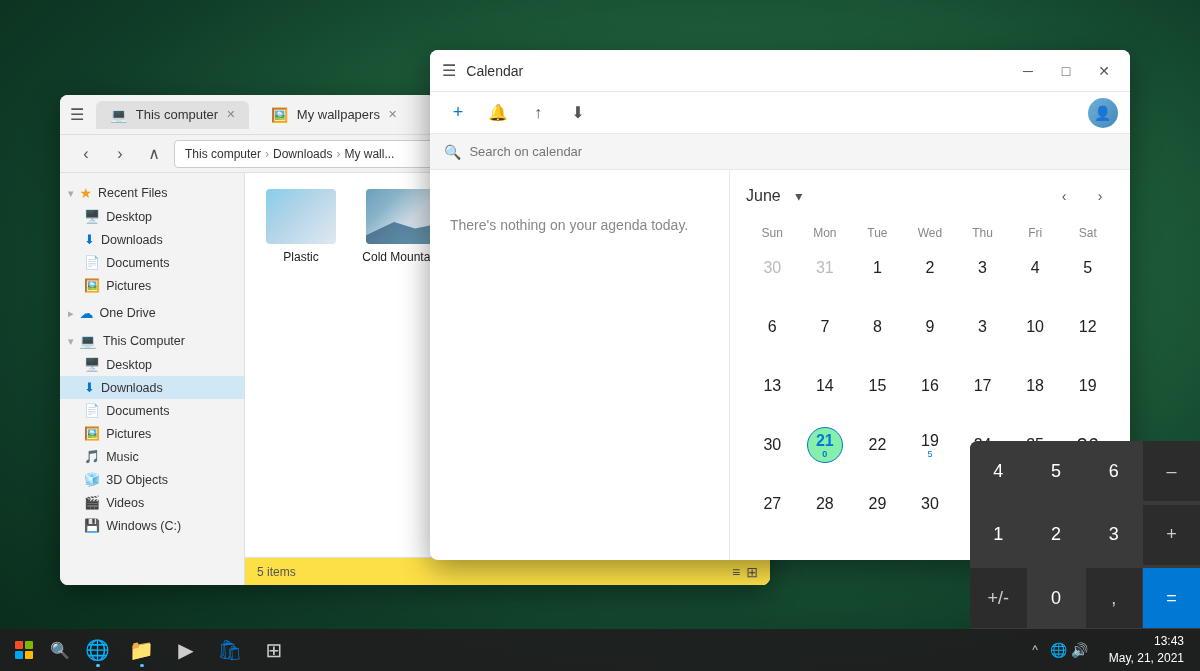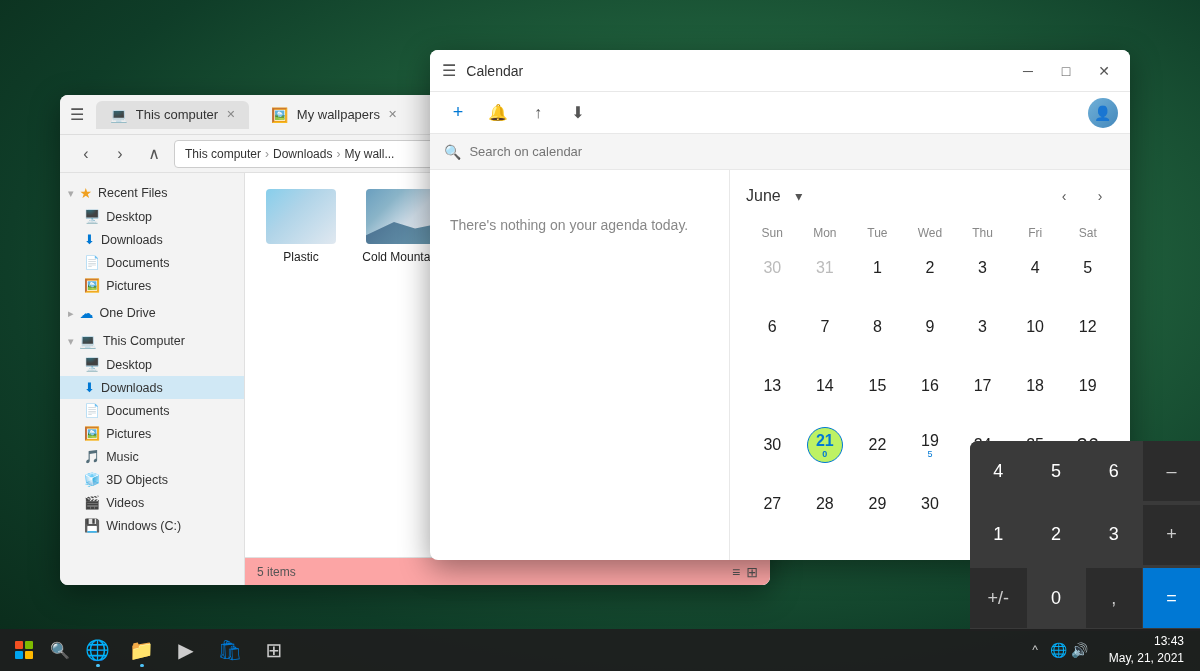--- a/index.html
+++ b/index.html
@@ -193,21 +193,21 @@
       justify-content: center;
     }
     .fe-file-name {
       font-size: 12px;
       text-align: center;
       color: #222;
       line-height: 1.3;
     }
     .fe-statusbar {
       height: 28px;
-      background: #fca5a5;
+      background: #fde047;
       border-top: 1px solid #e0e0e0;
       display: flex;
       align-items: center;
       padding: 0 12px;
       font-size: 12px;
       color: #555;
       justify-content: space-between;
     }
 
     
@@ -424,21 +424,21 @@
       height: 36px;
       display: flex;
       align-items: center;
       justify-content: center;
       margin: 2px auto;
       flex-direction: column;
       position: relative;
     }
     .cal-cell.other-month { color: #bbb; }
     .cal-cell.today {
-      background: #bef264;
+      background: #86efac;
       border: 1px solid #0078d4;
       color: #0078d4;
       font-weight: 600;
     }
     .cal-cell-dot {
       font-size: 9px;
       color: #888;
       line-height: 1;
     }
     .cal-cell.has-event-dot .cal-cell-dot { color: #0078d4; }

